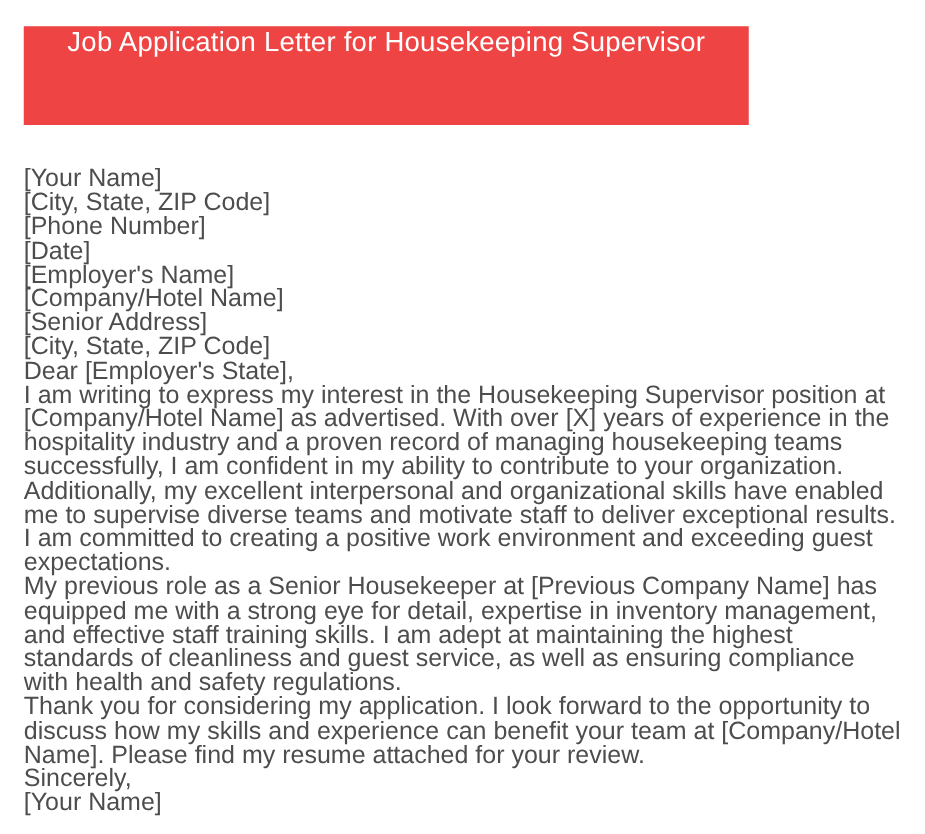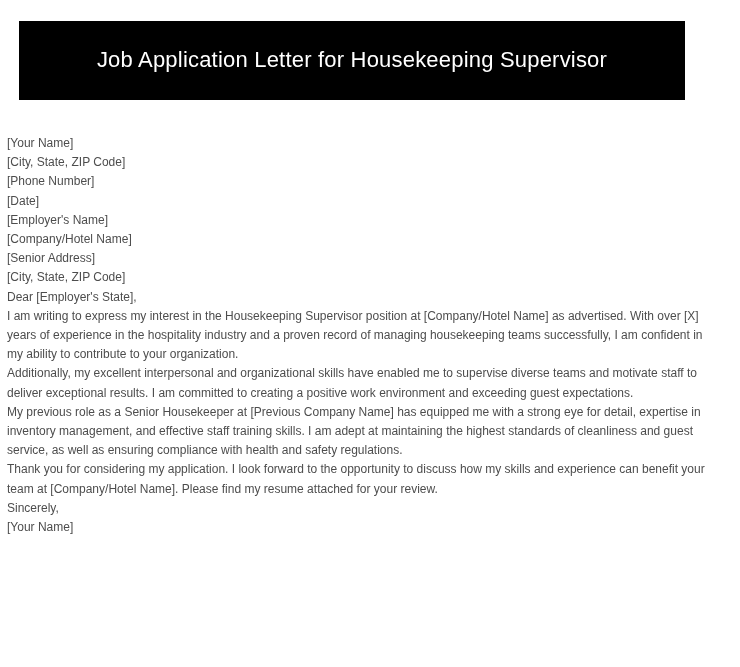--- a/index.html
+++ b/index.html
@@ -16,44 +16,44 @@
   .page {
     position: relative;
     width: 740px;
     height: 667px;
     background: #ffffff;
   }
   .title-banner {
     position: absolute;
     left: 19px;
     top: 21px;
-    width: 666px;
+    width: 580px;
     height: 79px;
-    background: #000000;
+    background: #ef4444;
     display: flex;
-    align-items: center;
+    align-items: flex-start;
     justify-content: center;
     box-sizing: border-box;
   }
   .title-text {
     color: #ffffff;
     font-size: 22px;
     font-weight: 400;
     letter-spacing: 0.2px;
     line-height: 1.2;
     text-align: center;
     font-family: "Liberation Sans", sans-serif;
   }
   .letter-body {
     position: absolute;
-    left: 7px;
+    left: 19px;
     top: 134px;
     width: 703px;
     color: #4d4d4d;
-    font-size: 12px;
+    font-size: 20px;
     line-height: 19.2px;
     font-family: "Liberation Sans", sans-serif;
     text-align: left;
   }
   .line {
     display: block;
     white-space: pre-wrap;
   }
   .para {
     display: block;

